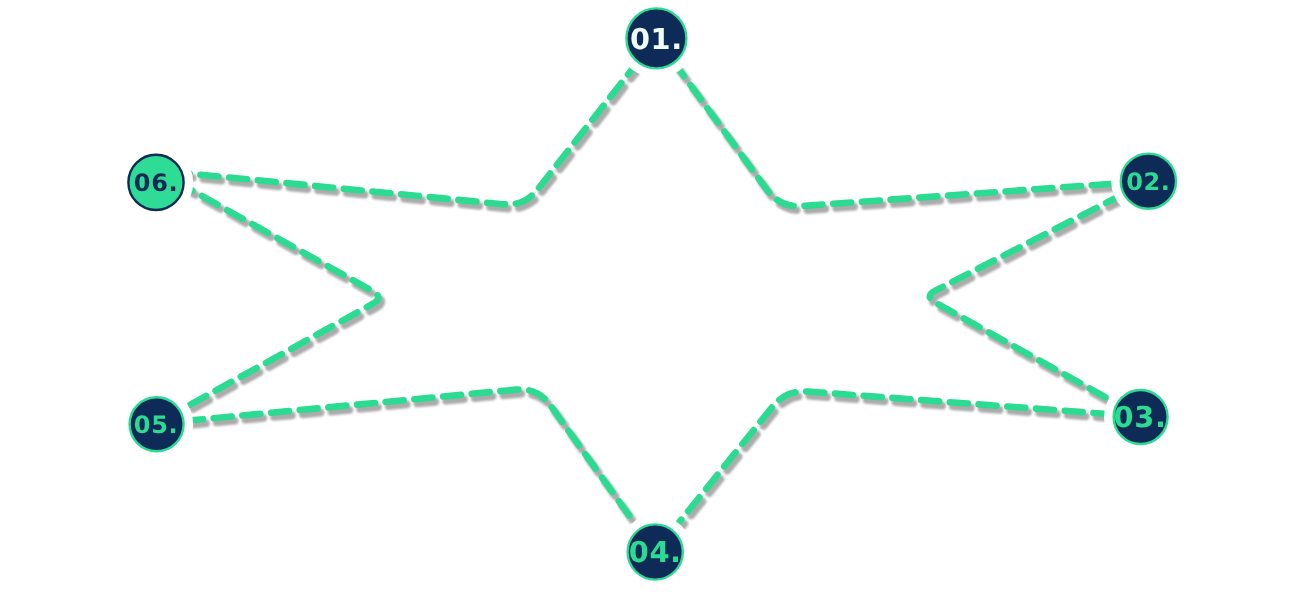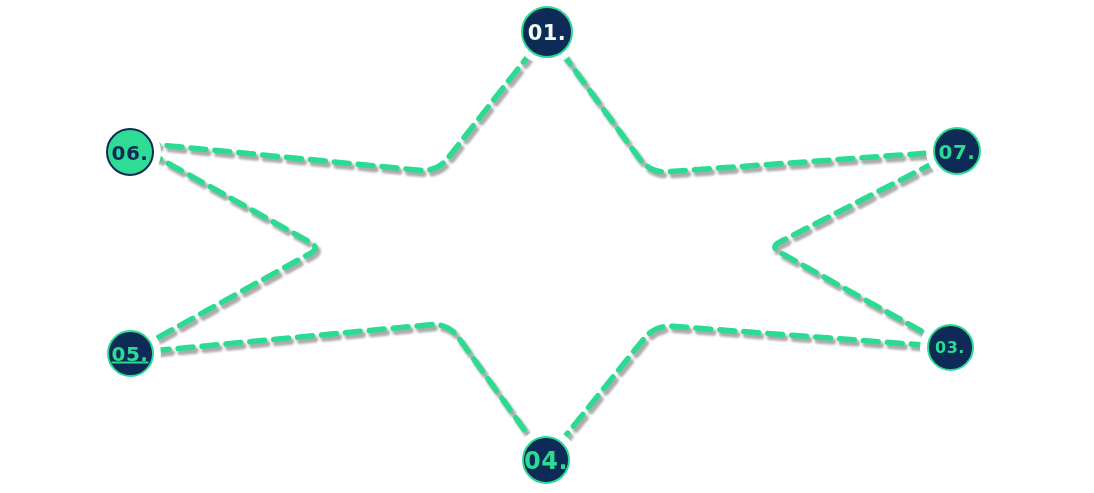--- a/index.html
+++ b/index.html
@@ -47,31 +47,31 @@
   <svg id="path-layer" viewBox="0 0 1094 493" xmlns="http://www.w3.org/2000/svg">
     <defs>
       <filter id="soft-blur" x="-10%" y="-10%" width="120%" height="120%">
         <feGaussianBlur stdDeviation="1.1"></feGaussianBlur>
       </filter>
     </defs>
     <path id="shadow-path" fill="none" filter="url(#soft-blur)" d="M 547 32 L 639.4 158.5 Q 650 173 668.0 171.7 L 957 151 L 779.8 242.0 Q 770 247 779.6 252.3 L 950 347 L 673.0 326.3 Q 655 325 643.7 339.0 L 546 460 L 458.5 337.6 Q 448 323 430.1 324.7 L 130 353 L 310.4 253.3 Q 320 248 310.4 242.6 L 130 142 L 419.1 170.2 Q 437 172 448.1 157.8 Z" stroke="#a3a3a3" stroke-width="6.5" stroke-dasharray="15 9" stroke-linecap="round" stroke-linejoin="round" opacity="0.9" transform="translate(2.5 3.5)"></path>
     <path id="main-path" fill="none" d="M 547 32 L 639.4 158.5 Q 650 173 668.0 171.7 L 957 151 L 779.8 242.0 Q 770 247 779.6 252.3 L 950 347 L 673.0 326.3 Q 655 325 643.7 339.0 L 546 460 L 458.5 337.6 Q 448 323 430.1 324.7 L 130 353 L 310.4 253.3 Q 320 248 310.4 242.6 L 130 142 L 419.1 170.2 Q 437 172 448.1 157.8 Z" stroke="#2bdb92" stroke-width="5.5" stroke-dasharray="15 9" stroke-linecap="round" stroke-linejoin="round"></path>
   </svg>
 
-<div class="node" style="left: 521px; top: 6px; width: 52px; height: 52px; background: rgb(14, 42, 86); border: 2px solid rgb(43, 219, 146); box-shadow: rgb(255, 255, 255) 0px 0px 0px 7px; color: rgb(238, 252, 245); font-size: 21px;">
+<div class="node" style="left: 521px; top: 6px; width: 52px; height: 52px; background: rgb(14, 42, 86); border: 2px solid rgb(43, 219, 146); box-shadow: rgb(255, 255, 255) 0px 0px 0px 7px; color: rgb(238, 252, 245); font-size: 24px;">
       <span class="node-label">01.</span>
     </div>
     <div class="node" style="left: 933px; top: 127px; width: 48px; height: 48px; background: rgb(14, 42, 86); border: 2px solid rgb(43, 219, 146); box-shadow: rgb(255, 255, 255) 0px 0px 0px 7px; color: rgb(43, 219, 146); font-size: 20px;">
-      <span class="node-label">07.</span>
+      <span class="node-label">02.</span>
     </div>
-    <div class="node" style="left: 926.5px; top: 323.5px; width: 47px; height: 47px; background: rgb(14, 42, 86); border: 2px solid rgb(43, 219, 146); box-shadow: rgb(255, 255, 255) 0px 0px 0px 7px; color: rgb(43, 219, 146); font-size: 16px;">
+    <div class="node" style="left: 926.5px; top: 323.5px; width: 47px; height: 47px; background: rgb(14, 42, 86); border: 2px solid rgb(43, 219, 146); box-shadow: rgb(255, 255, 255) 0px 0px 0px 7px; color: rgb(43, 219, 146); font-size: 24px;">
       <span class="node-label">03.</span>
     </div>
     <div class="node" style="left: 522px; top: 436px; width: 48px; height: 48px; background: rgb(14, 42, 86); border: 2px solid rgb(43, 219, 146); box-shadow: rgb(255, 255, 255) 0px 0px 0px 7px; color: rgb(43, 219, 146); font-size: 24px;">
       <span class="node-label">04.</span>
     </div>
-    <div class="node" style="left: 106.5px; top: 329.5px; width: 47px; height: 47px; background: rgb(14, 42, 86); border: 2px solid rgb(43, 219, 146); box-shadow: rgb(255, 255, 255) 0px 0px 0px 7px; color: rgb(43, 219, 146); font-size: 20px; text-decoration: underline;">
+    <div class="node" style="left: 106.5px; top: 329.5px; width: 47px; height: 47px; background: rgb(14, 42, 86); border: 2px solid rgb(43, 219, 146); box-shadow: rgb(255, 255, 255) 0px 0px 0px 7px; color: rgb(43, 219, 146); font-size: 20px;">
       <span class="node-label">05.</span>
     </div>
     <div class="node" style="left: 106px; top: 128px; width: 48px; height: 48px; background: rgb(46, 220, 150); border: 2px solid rgb(14, 42, 86); box-shadow: rgb(255, 255, 255) 0px 0px 0px 7px; color: rgb(14, 42, 86); font-size: 20px;">
       <span class="node-label">06.</span>
     </div>
   </div>
 
 </body></html>

